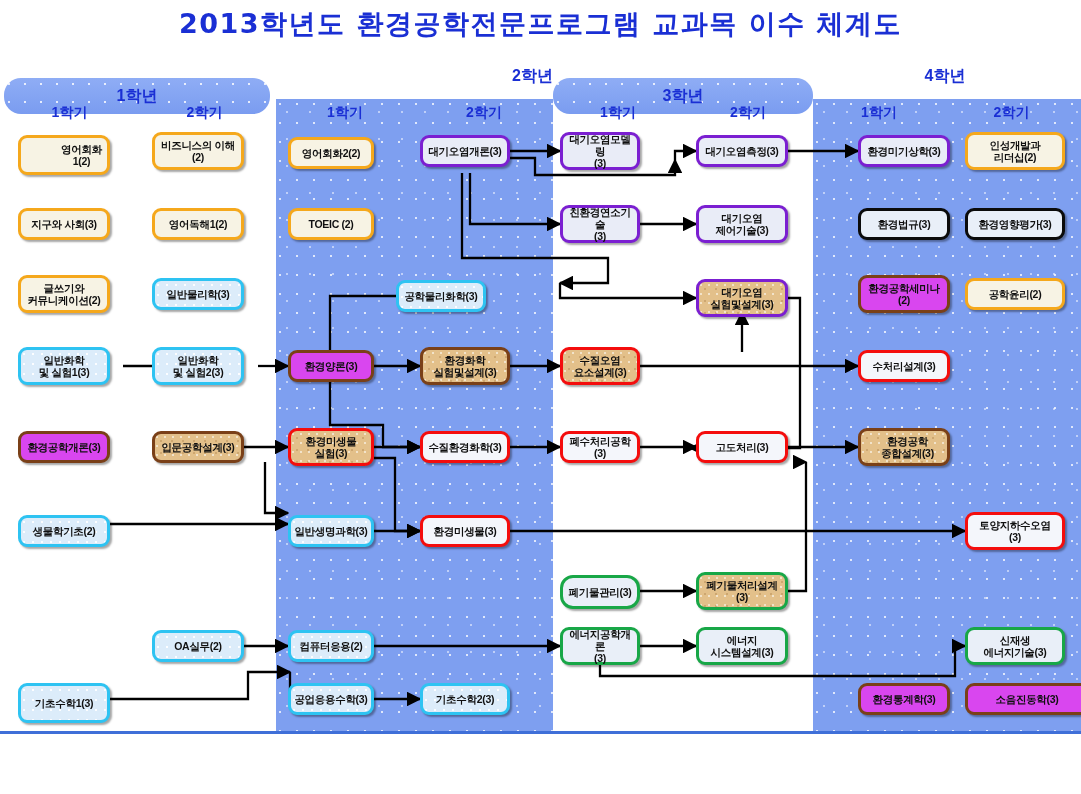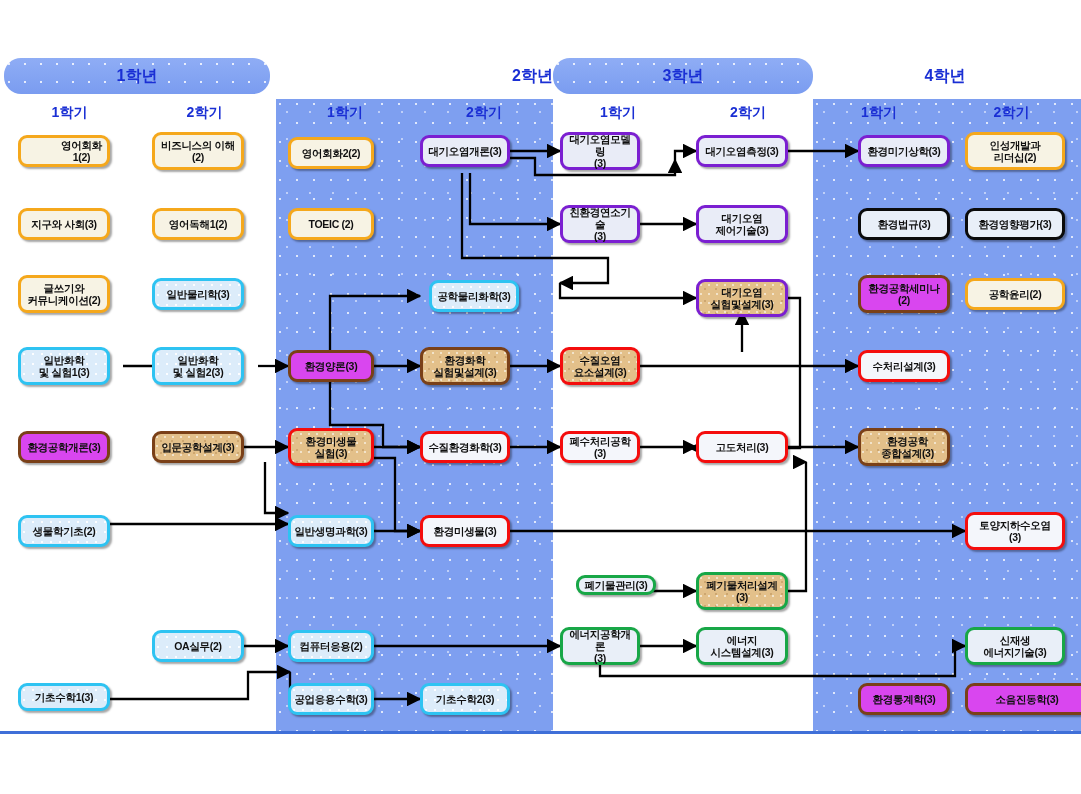--- a/index.html
+++ b/index.html
@@ -37,20 +37,21 @@
   .yearbar {
     position:absolute; top:58px; height:36px;
     display:flex; align-items:center; justify-content:center;
     font-size:16px; font-weight:bold; color:#1a2fd4;
   }
   .yearbar.filled {
     background:
       radial-gradient(circle at 5px 6px, rgba(255,255,255,.8) 1px, transparent 1.4px) 0 0/16px 18px,
       linear-gradient(#8fadf5,#7a9cf0);
     border-radius:17px;
+    margin-top:20px;
   }
   .yearbar.y1 { left:4px;   width:266px; }
   .yearbar.y2 { left:276px; width:277px;justify-content:flex-end; }
   .yearbar.y3 { left:553px; width:260px; }
   .yearbar.y4 { left:813px; width:264px; }
 
   
   .semlabel {
     position:absolute; top:100px; height:26px;
     display:flex; align-items:center; justify-content:center;
@@ -102,20 +103,21 @@
   .legend { position:absolute; left:0; top:734px; width:1081px; height:60px; background:#fff; }
 </style>
 </head>
 <body>
 
 <div id="root">
 
   <div class="band b2"></div>
   <div class="band b4"></div>
 
+  <div class="title">2013학년도 환경공학전문프로그램 교과목 이수 체계도</div>
 
   <div class="yearbar y1 filled">
       <span>1학년</span>
     </div>
   <div class="yearbar y2">
       <span>2학년</span>
     </div>
   <div class="yearbar y3 filled">
       <span>3학년</span>
     </div>
@@ -202,41 +204,41 @@
 
       <path d="M788,447 L806,447 L806,447 L858,447"></path>
 
       <path d="M788,591 L806,591 L806,462 L806,462" marker-end=""></path>
 
       <path d="M600,662 L600,676 L955,676 L955,646 L965,646"></path>
     </g>
   </svg>
 
   <div id="course-layer">
-      <div class="course c-gen" style="left: 18px; width: 92px; top: 135px; height: 32px; padding-left: 38px;">
+      <div class="course c-gen" style="left: 18px; width: 92px; top: 135px; height: 40px; padding-left: 38px;">
         <span>영어회화1(2)</span>
       </div>
       <div class="course c-gen" style="left: 18px; width: 92px; top: 208px; height: 32px;">
         <span>지구와 사회(3)</span>
       </div>
       <div class="course c-gen" style="left: 18px; width: 92px; top: 275px; height: 38px;">
         <span>글쓰기와
 커뮤니케이션(2)</span>
       </div>
       <div class="course c-msc" style="left: 18px; width: 92px; top: 347px; height: 38px;">
         <span>일반화학
 및 실험1(3)</span>
       </div>
       <div class="course c-common" style="left: 18px; width: 92px; top: 431px; height: 32px;">
         <span>환경공학개론(3)</span>
       </div>
       <div class="course c-msc" style="left: 18px; width: 92px; top: 515px; height: 32px;">
         <span>생물학기초(2)</span>
       </div>
-      <div class="course c-msc" style="left: 18px; width: 92px; top: 683px; height: 28px;">
+      <div class="course c-msc" style="left: 18px; width: 92px; top: 683px; height: 40px;">
         <span>기초수학1(3)</span>
       </div>
       <div class="course c-gen" style="left: 152px; width: 92px; top: 132px; height: 38px;">
         <span>비즈니스의 이해
 (2)</span>
       </div>
       <div class="course c-gen" style="left: 152px; width: 92px; top: 208px; height: 32px;">
         <span>영어독해1(2)</span>
       </div>
       <div class="course c-msc" style="left: 152px; width: 92px; top: 278px; height: 32px;">
@@ -270,21 +272,21 @@
       </div>
       <div class="course c-msc" style="left: 288px; width: 86px; top: 630px; height: 32px;">
         <span>컴퓨터응용(2)</span>
       </div>
       <div class="course c-msc" style="left: 288px; width: 86px; top: 683px; height: 32px;">
         <span>공업응용수학(3)</span>
       </div>
       <div class="course c-air" style="left: 420px; width: 90px; top: 135px; height: 32px;">
         <span>대기오염개론(3)</span>
       </div>
-      <div class="course c-msc" style="left: 429px; width: 90px; top: 280px; height: 32px;">
+      <div class="course c-msc" style="left: 396px; width: 90px; top: 280px; height: 32px;">
         <span>공학물리화학(3)</span>
       </div>
       <div class="course c-common design" style="left: 420px; width: 90px; top: 347px; height: 38px;">
         <span>환경화학
 실험및설계(3)</span>
       </div>
       <div class="course c-water" style="left: 420px; width: 90px; top: 431px; height: 32px;">
         <span>수질환경화학(3)</span>
       </div>
       <div class="course c-water" style="left: 420px; width: 90px; top: 515px; height: 32px;">
@@ -301,21 +303,21 @@
         <span>친환경연소기술
 (3)</span>
       </div>
       <div class="course c-water design" style="left: 560px; width: 80px; top: 347px; height: 38px;">
         <span>수질오염
 요소설계(3)</span>
       </div>
       <div class="course c-water" style="left: 560px; width: 80px; top: 431px; height: 32px;">
         <span>폐수처리공학(3)</span>
       </div>
-      <div class="course c-waste" style="left: 576px; width: 80px; top: 575px; height: 20px;">
+      <div class="course c-waste" style="left: 560px; width: 80px; top: 575px; height: 34px; border-radius: 13px;">
         <span>폐기물관리(3)</span>
       </div>
       <div class="course c-waste" style="left: 560px; width: 80px; top: 627px; height: 38px;">
         <span>에너지공학개론
 (3)</span>
       </div>
       <div class="course c-air" style="left: 696px; width: 92px; top: 135px; height: 32px;">
         <span>대기오염측정(3)</span>
       </div>
       <div class="course c-air" style="left: 696px; width: 92px; top: 205px; height: 38px;">

